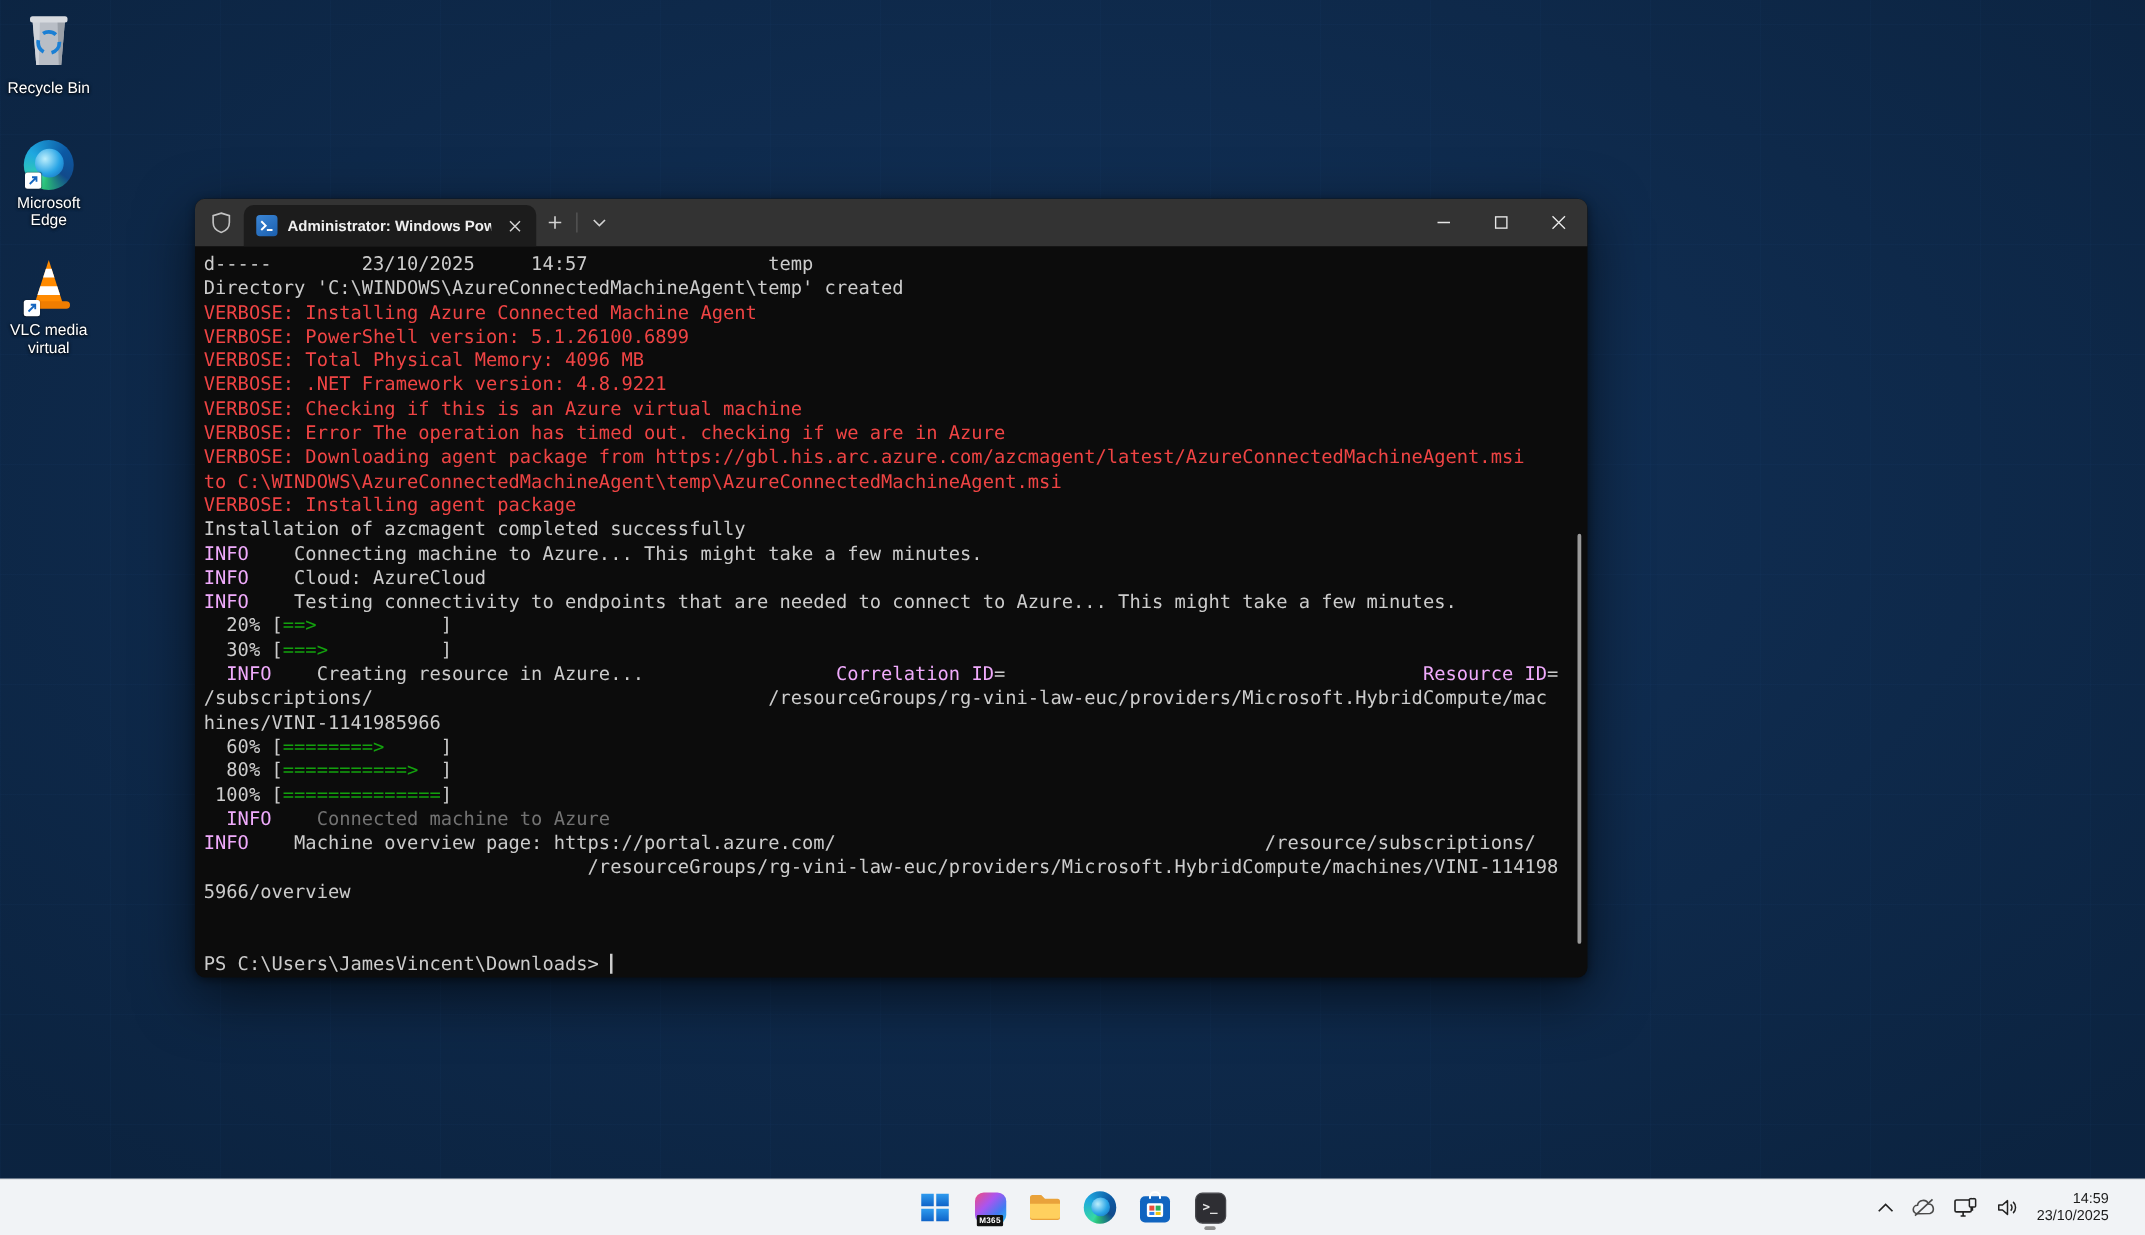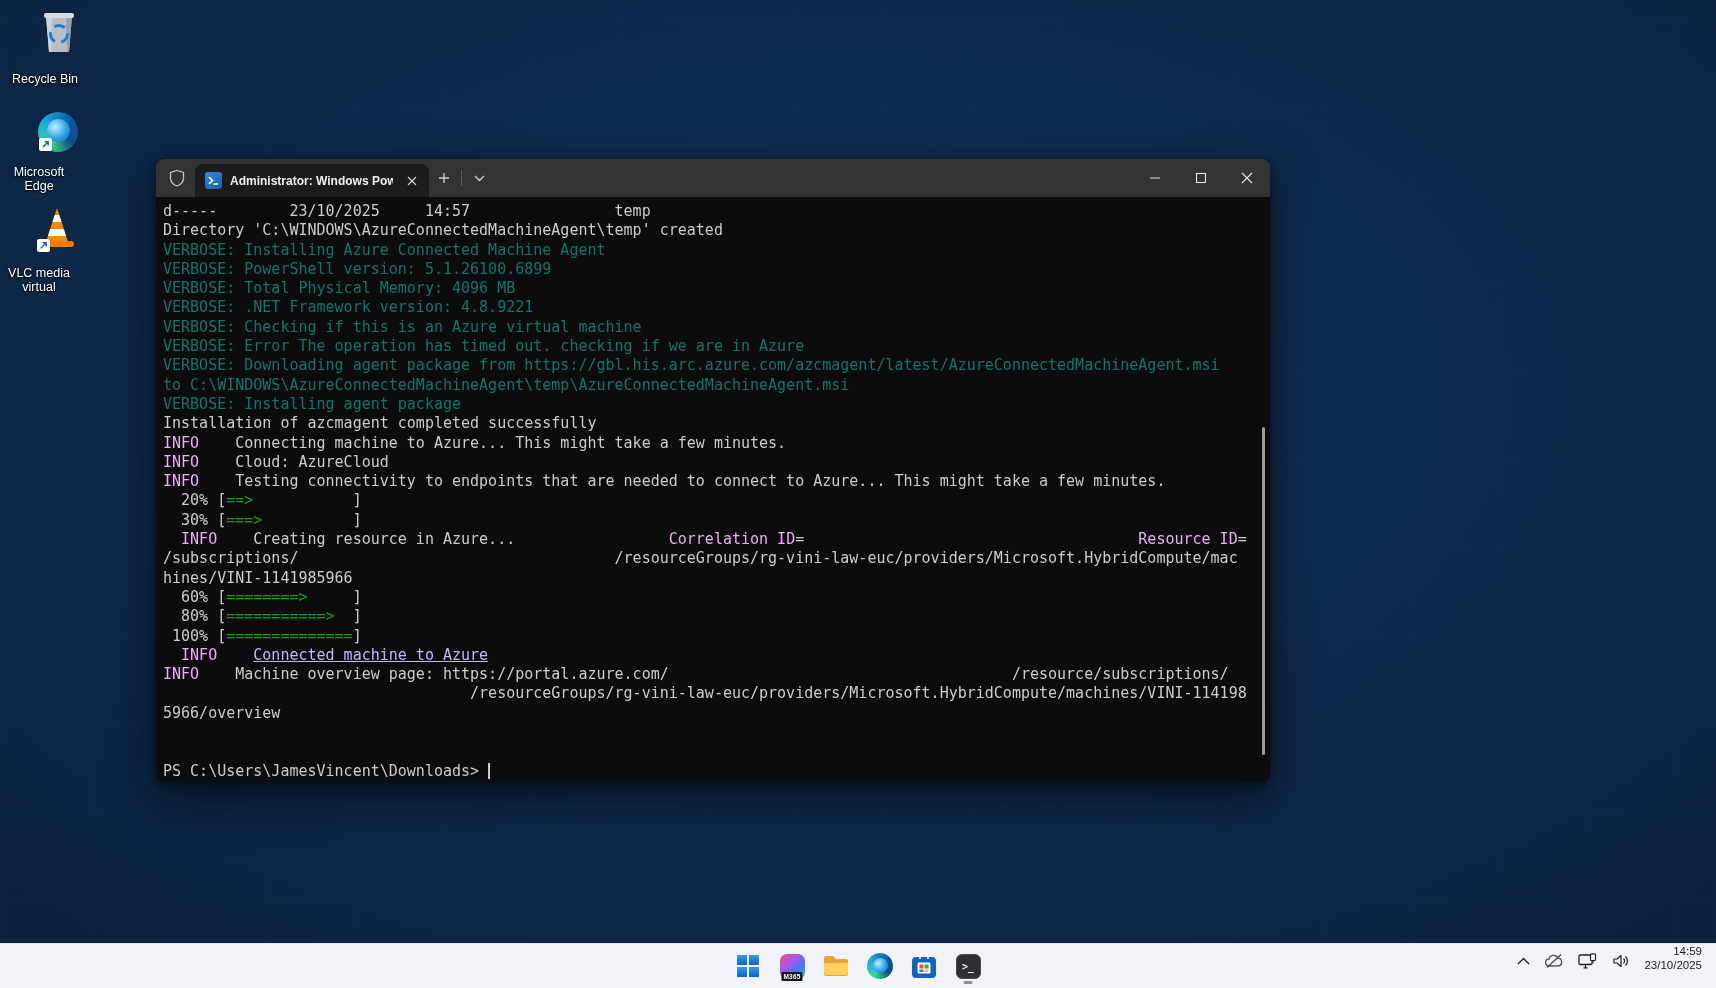--- a/index.html
+++ b/index.html
@@ -8,21 +8,21 @@
 
   
   .wallpaper { position:absolute; inset:0;
     background:
       repeating-linear-gradient(0deg, rgba(40,95,160,.05) 0 1px, transparent 1px 88px),
       repeating-linear-gradient(90deg, rgba(40,95,160,.05) 0 1px, transparent 1px 88px),
       radial-gradient(1200px 700px at 50% 40%, rgba(30,70,125,.25), rgba(0,0,0,.18)),
       #0e2b4e; }
 
   
-  .dicon { position:absolute; width:78px; display:flex; flex-direction:column; align-items:flex-end; gap:13px; cursor:default; }
+  .dicon { position:absolute; width:78px; display:flex; flex-direction:column; align-items:center; gap:3px; cursor:default; }
   .dicon .lbl { color:#fff; font-size:12.5px; line-height:1.15; text-align:center; text-shadow:0 1px 2px rgba(0,0,0,.9), 0 0 3px rgba(0,0,0,.6); }
   .badge-arrow { position:absolute; left:1px; bottom:1px; width:13px; height:13px; background:#fff; border-radius:2px; display:flex; align-items:center; justify-content:center; box-shadow:0 0 1px rgba(0,0,0,.5); }
   .badge-arrow svg { width:9px; height:9px; }
   .iconwrap { position:relative; }
 
   .edge-ball { width:40px; height:40px; border-radius:50%;
     background: conic-gradient(from 210deg, #36d9a1 0deg, #1fa8e0 95deg, #0c59a4 200deg, #114a8b 275deg, #2bbd77 340deg, #36d9a1 360deg); position:relative; }
   .edge-ball .swirl { position:absolute; left:22%; top:18%; width:58%; height:58%; border-radius:50%;
     background: radial-gradient(circle at 35% 35%, #bdeffc, #2aa5e6 55%, #0f63b4 100%); }
   .edge-sm { width:26px; height:26px; }
@@ -42,24 +42,24 @@
   .tab-close { width:22px; height:22px; border-radius:4px; display:flex; align-items:center; justify-content:center; flex:0 0 auto; }
   .newtab-btn,.dd-btn { align-self:center; width:30px; height:26px; display:flex; align-items:center; justify-content:center; border-radius:4px; }
   .tbar-div { align-self:center; width:1px; height:16px; background:#5a5a5a; margin:0 2px; }
   .tbar-spacer { flex:1 1 auto; }
   .cap-btn { align-self:stretch; width:46px; display:flex; align-items:center; justify-content:center; }
 
   .term-content { position:relative; height:585px; padding:5px 0 0 7px;
     font-family:"DejaVu Sans Mono", monospace; font-size:15px; line-height:19.3px;
     color:#cccccc; white-space:pre; }
   .t-line { height:19.3px; }
-  .c-y { color:#0f766e; }
+  .c-y { color:#ef4444; }
   .c-b { color:#f0abfc; }
   .c-g { color:#13a10e; }
-  .c-G { color:#c4b5fd;text-decoration:underline; }
+  .c-G { color:#737373; }
   .cursor { display:inline-block; width:2px; height:16px; background:#cccccc; vertical-align:-3px; }
   .scroll-thumb { position:absolute; right:5px; top:268px; width:3px; height:328px; background:#9a9a9a; border-radius:2px; }
 
   
   .taskbar { position:absolute; left:0; bottom:0; width:1716px; height:45px;
     background:#f1f3f6; border-top:1px solid #e0e2e5; display:flex; align-items:center; }
   .tb-center { position:absolute; left:50%; transform:translateX(-50%); display:flex; align-items:center; gap:4px; }
   .tb-btn { width:40px; height:40px; border-radius:5px; display:flex; flex-direction:column; align-items:center; justify-content:center; position:relative; }
   .run-indicator { position:absolute; bottom:2px; left:50%; transform:translateX(-50%); width:9px; height:3px; border-radius:2px; background:#8d8d8d; }
 
@@ -68,21 +68,21 @@
 
   .m365-ico { width:25px; height:25px; border-radius:7px; position:relative;
     background:linear-gradient(135deg,#ef4d7e 0%,#a955f0 38%,#3f7cf2 70%,#2bc3ef 100%); }
   .m365-badge { position:absolute; left:50%; transform:translateX(-50%); bottom:-2px;
     background:#111; color:#fff; font-size:6.5px; font-weight:bold; padding:1px 2px; border-radius:1px; letter-spacing:.2px; }
 
   .term-ico { width:25px; height:25px; border-radius:6px; background:#2e2e33; border:1px solid #47474c;
     color:#e8e8e8; font-family:"DejaVu Sans Mono",monospace; font-size:10px; font-weight:bold;
     display:flex; align-items:center; justify-content:center; }
 
-  .tb-tray { position:absolute; right:8px; display:flex; gap:4px; height:100%; }
+  .tb-tray { position:absolute; right:23px; display:flex; align-items:center; gap:4px; height:100%; }
   .tray-btn { height:34px; border-radius:5px; display:flex; align-items:center; justify-content:center; padding:0 5px; }
   .clock { text-align:right; font-size:11.5px; color:#1c1c1c; line-height:14px; padding:0 6px 0 4px; }
 </style>
 </head>
 <body>
 
 <div class="wallpaper"></div>
 
 <div class="dicon" style="left:0;top:9px;">
   <div class="iconwrap">

